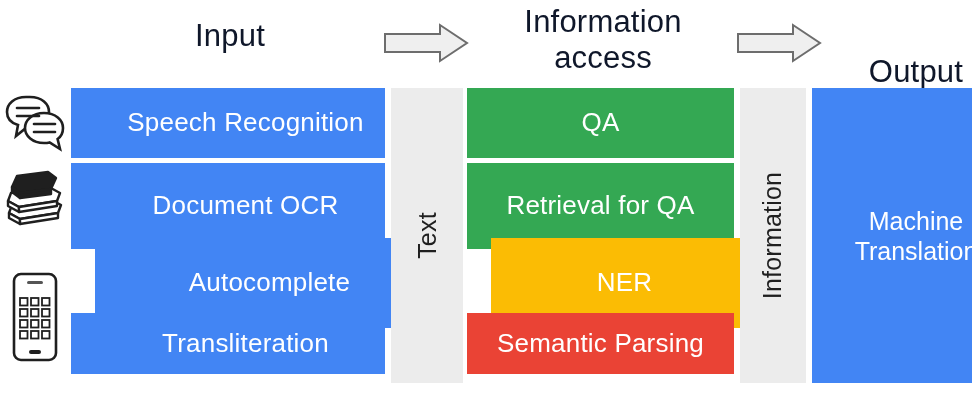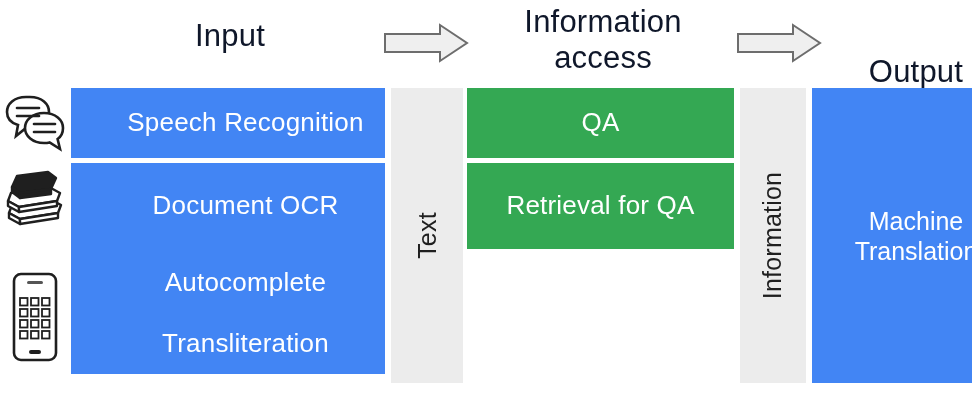--- a/index.html
+++ b/index.html
@@ -71,21 +71,21 @@
     white-space: pre-line;
   }
 
   
   .col-input  { left: 71px;  width: 314px; padding-left: 35px; }
   
   .col-access { left: 467px; width: 267px; }
 
   .r1 { top: 88px;  height: 70px; }
   .r2 { top: 163px; height: 86px; }
-  .r3 { top: 238px; height: 90px; }
+  .r3 { top: 238px; height: 90px; margin-left: 24px; }
   .r4 { top: 313px; height: 61px; }
 
   
   .band {
     position: absolute;
     top: 88px;
     height: 295px;
     background: #ececec;
     display: flex;
     align-items: center;
@@ -212,21 +212,23 @@
   <div class="box col-input r4" style="background:#4285f4">Transliteration</div>
 
   <div class="band" id="band-text">
     <span class="band-label">Text</span>
   </div>
 
   <div class="box col-access r1" style="background:#34a853">QA</div>
 
   <div class="box col-access r2" style="background:#34a853">Retrieval for QA</div>
 
-
+  <div class="box col-access r3" style="background:#fbbc04">NER</div>
+
+  <div class="box col-access r4" style="background:#ea4335">Semantic Parsing</div>
 
   <div class="band" id="band-info">
     <span class="band-label">Information</span>
   </div>
 
   <div id="out-box">Machine
 Translation</div>
 
 </div>
 

